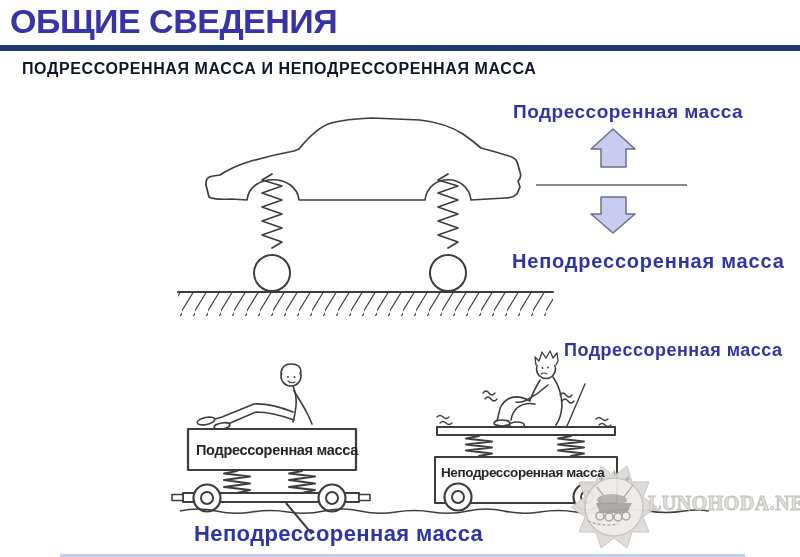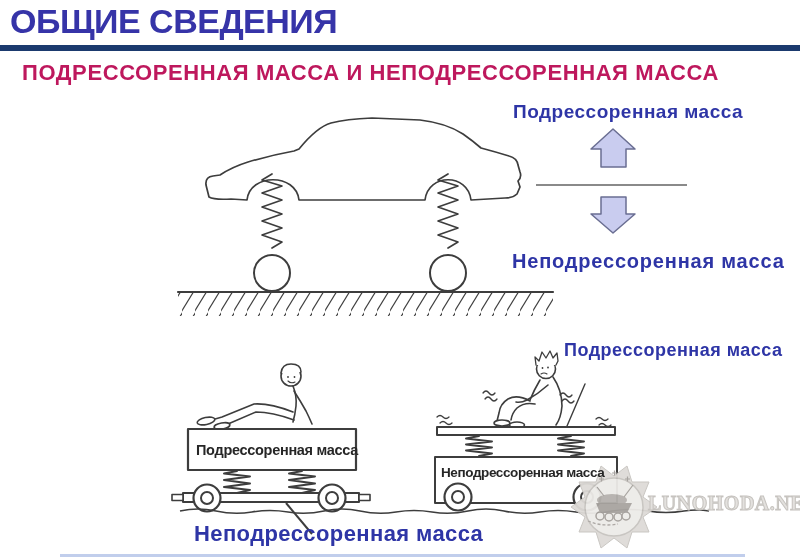--- a/index.html
+++ b/index.html
@@ -3,21 +3,21 @@
 <meta charset="utf-8">
 <style>
   html,body{margin:0;padding:0;background:#fff;}
   #slide{
     position:relative;width:800px;height:557px;background:#fff;overflow:hidden;
     font-family:"Liberation Sans",sans-serif;
   }
   .abs{position:absolute;white-space:nowrap;}
   #title{left:10px;top:2px;font-size:34px;font-weight:bold;color:var(--title-blue);letter-spacing:-.5px;}
   #rule{left:0;top:45px;width:800px;height:6px;background:var(--rule-navy);}
-  #subtitle{left:22px;top:60px;font-size:22px;font-weight:bold;color:#be185d;letter-spacing:.6px;}
+  #subtitle{left:22px;top:60px;font-size:16px;font-weight:bold;color:#0f172a;letter-spacing:.6px;}
   .blab{font-weight:bold;color:var(--label-blue);}
   #lbl-sprung-top{left:513px;top:101px;font-size:19px;letter-spacing:.5px;}
   #lbl-unsprung-mid{left:512px;top:250px;font-size:20px;letter-spacing:.8px;}
   #lbl-sprung-lower{left:564px;top:340px;font-size:18px;letter-spacing:.5px;}
   #lbl-unsprung-bottom{left:194px;top:521px;font-size:22px;letter-spacing:.4px;}
   .boxlab{display:flex;align-items:center;color:#262626;font-weight:bold;}
   #box-left-label{left:188px;top:429px;width:168px;height:41px;padding-left:8px;font-size:14.5px;letter-spacing:-.3px;}
   #box-right-label{left:435px;top:458px;width:182px;height:28px;padding-left:6px;font-size:13.5px;letter-spacing:-.4px;}
   #watermark-text{
     left:648px;top:492px;font-family:"Liberation Serif",serif;font-weight:bold;font-size:20px;

